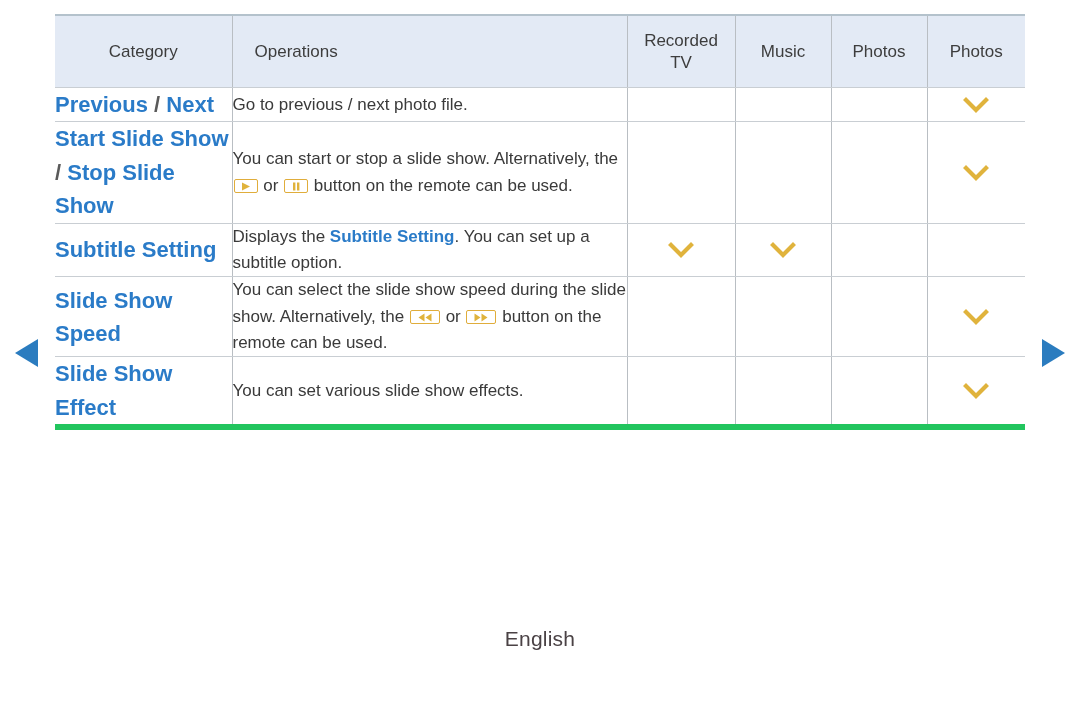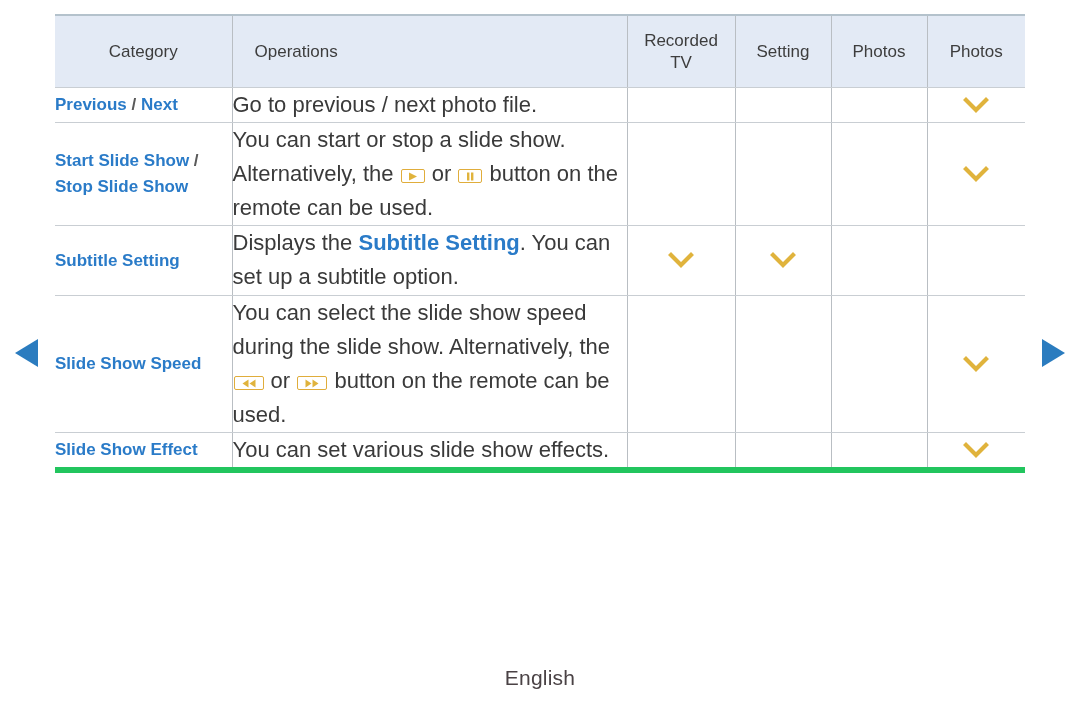--- a/index.html
+++ b/index.html
@@ -82,33 +82,33 @@
   .col-category   { width: 177px; }
   .col-operations { width: 395px; }
   .col-rec        { width: 108px; }
   .col-videos     { width: 96px; }
   .col-music      { width: 96px; }
   .col-photos     { width: 98px; }
 
   td.cat {
     text-align: left;
     padding: 10px 8px 10px 26px;
-    font-size: 17px;
+    font-size: 22px;
     font-weight: bold;
     color: #2a7bc8;
     line-height: 1.52;
   }
   td.cat .sep {
     color: #5a5a5a;
     font-weight: bold;
   }
   td.ops {
     text-align: left;
     padding: 12px 14px 12px 22px;
-    font-size: 22px;
+    font-size: 17px;
     color: #3a3a3a;
     line-height: 1.55;
   }
   td.ops .hl {
     color: #2a7bc8;
     font-weight: bold;
   }
   td.mark {
     text-align: center;
   }
@@ -132,21 +132,21 @@
     line-height: 0;
     vertical-align: -2px;
     margin: 0 1px;
   }
   .key svg { display: block; }
 
   
   .footer-lang {
     position: absolute;
     left: 0;
-    top: 666px;
+    top: 627px;
     width: 1080px;
     text-align: center;
     font-size: 21px;
     color: #4a4245;
     letter-spacing: 0.2px;
   }
 </style>
 </head>
 <body>
 
@@ -175,21 +175,21 @@
         <col class="col-photos">
       </colgroup>
       <thead>
         <tr>
           <th>Category</th>
           <th class="col-operations">Operations</th>
           <th>
             <span>Recorded</span><br>
             <span>TV</span>
           </th>
-          <th>Setting</th>
+          <th>Music</th>
           <th>Photos</th>
           <th>Photos</th>
         </tr>
       </thead>
       <tbody id="table-body">
           <tr>
             <td class="cat"><span>Previous</span><span class="sep"> / </span><span>Next</span></td>
             <td class="ops"><span>Go to previous / next photo file.</span></td>
             <td class="mark"></td>
             <td class="mark"></td>

